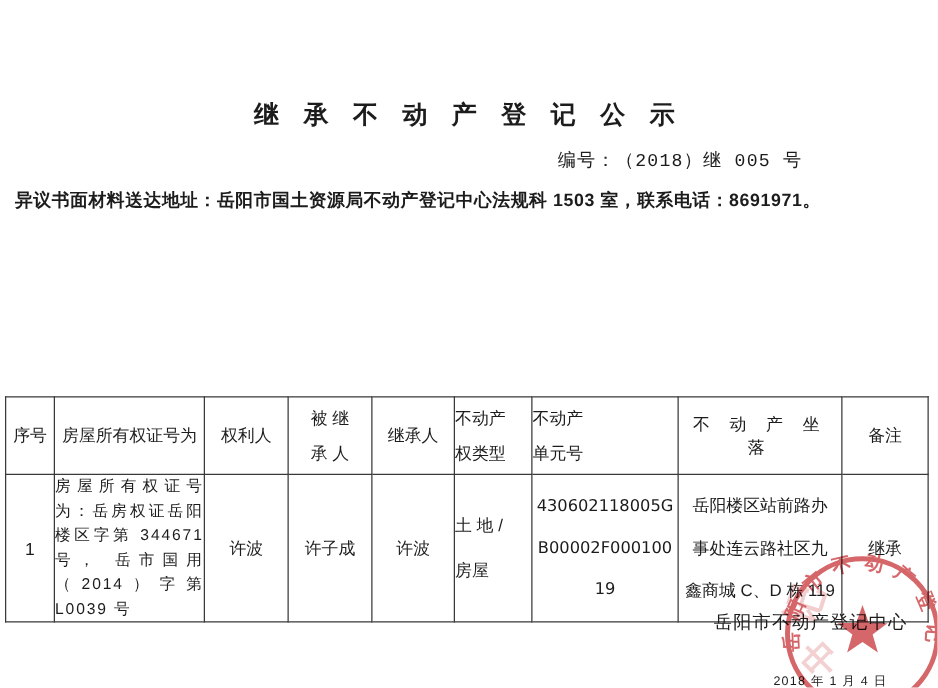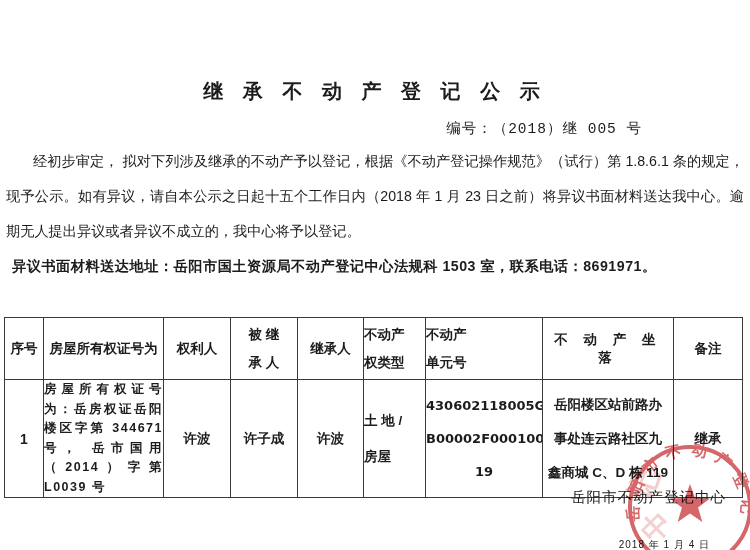--- a/index.html
+++ b/index.html
@@ -26,21 +26,21 @@
   .p-indent{text-indent:27px;}
   .p-address{font-weight:bold;text-indent:6px;letter-spacing:0.5px;}
 
   table.notice{
     position:absolute;top:277px;left:4px;
     border-collapse:collapse;table-layout:fixed;width:738px;
     font-size:13.5px;color:#1c1c1c;
   }
   table.notice th,table.notice td{
     border:1px solid #3a3a3a;padding:0;vertical-align:middle;
-    font-weight:bold;overflow:hidden;
+    font-weight:normal;overflow:hidden;
   }
   tr.hdr{height:62px;}
   tr.row{height:100px;}
   th{text-align:center;}
   .two-line{white-space:pre-line;line-height:28px;}
   .hdr-left{text-align:left;padding-left:10px;}
   .hdr-loc{letter-spacing:6px;}
   td.c-seq{vertical-align:top;text-align:center;padding-top:7px;font-size:14px;}
   td.c-cert{
     vertical-align:top;text-align:justify;font-size:12.5px;line-height:19.5px;
@@ -65,21 +65,20 @@
 </style>
 </head>
 <body>
 
 <div class="page">
 
   <div class="title">继 承 不 动 产 登 记 公 示</div>
   <div class="doc-number">编号：（2018）继 005 号</div>
 
   <div class="body-text">
-    <p class="p-indent">经初步审定， 拟对下列涉及继承的不动产予以登记，根据《不动产登记操作规范》（试行）第 1.8.6.1 条的规定，现予公示。如有异议，请自本公示之日起十五个工作日内（2018 年 1 月 23 日之前）将异议书面材料送达我中心。逾期无人提出异议或者异议不成立的，我中心将予以登记。</p>
     <p class="p-address">异议书面材料送达地址：岳阳市国土资源局不动产登记中心法规科 1503 室，联系电话：8691971。</p>
   </div>
 
   <table class="notice">
     <colgroup>
       <col style="width:39px">
         <col style="width:120px">
         <col style="width:67px">
       <col style="width:67px">
         <col style="width:66px">

